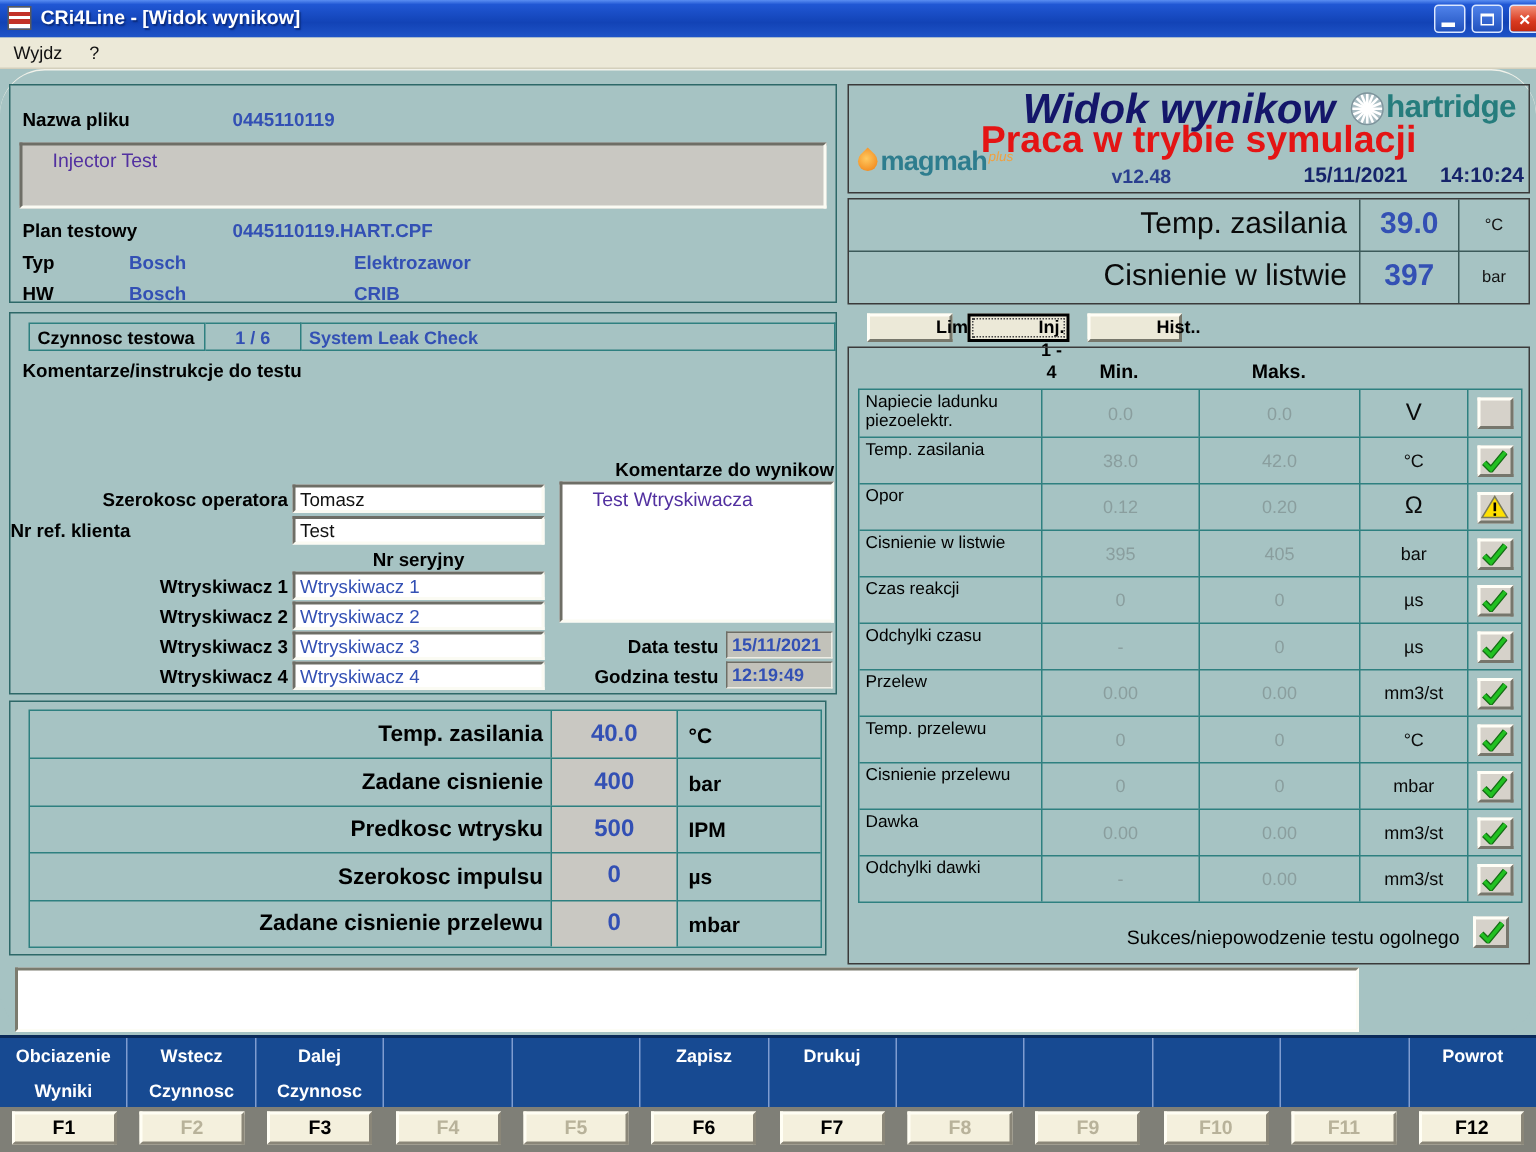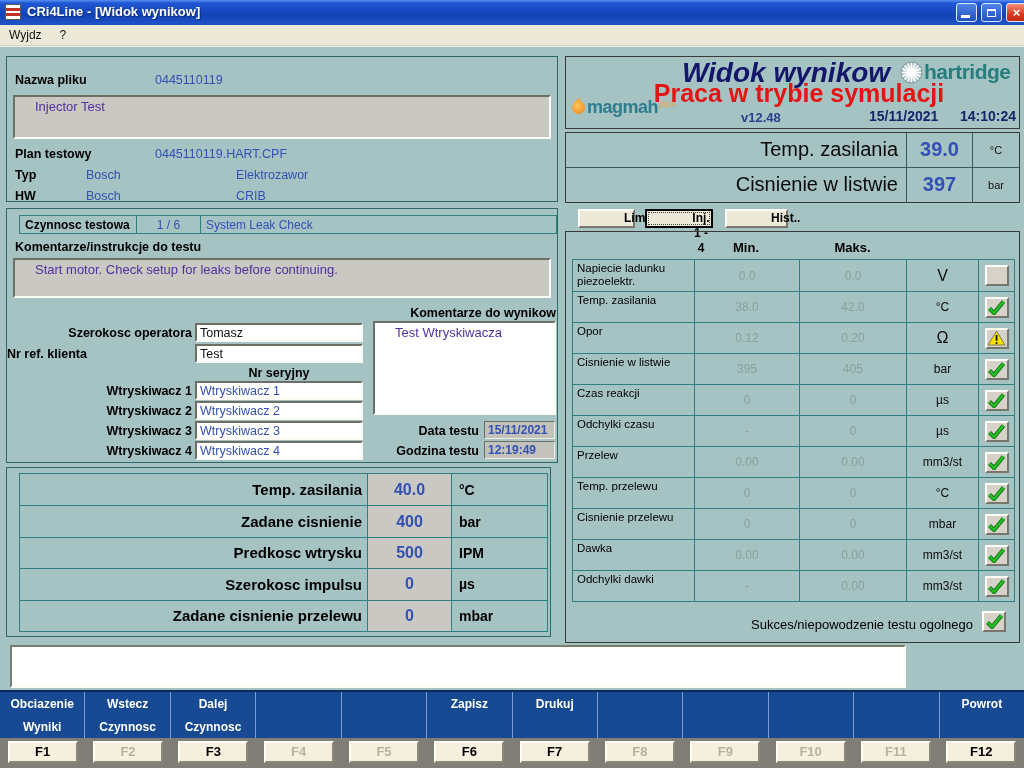--- a/index.html
+++ b/index.html
@@ -22,25 +22,25 @@
   .glyph-min { position:absolute; left:4px; bottom:3px; width:9px; height:3px; background:#fff; }
   .glyph-rest { position:absolute; left:5px; top:5px; width:9px; height:8px; border:1px solid #fff; border-top-width:2px; background:transparent; }
 
   
   .menubar { position:absolute; left:0; top:25px; width:1024px; height:21px; background:#ece9d8;
     border-bottom:1px solid #d4d0bc; font-size:12px; color:#111; }
   .menu-item { display:inline-block; padding:3px 9px; }
 
   
   .main { position:absolute; left:0; top:46px; width:1024px; height:644px; background:#a6c3c3;
-    border-top:1px solid #f2f2ea; }
+    border-top:1px solid #f2f2ea;border-radius:30px; }
 
   .panel { position:absolute; border:1px solid #2d6868; }
   .lbl { position:absolute; font-size:12.5px; font-weight:bold; color:#000; white-space:nowrap; }
-  .val-blue { color:#3350b4; font-weight:normal; }
+  .val-blue { color:#3350b4; font-weight:bold; }
   .txtarea { position:absolute; border:2px solid; border-color:#6e6e66 #fbfbf3 #fbfbf3 #6e6e66;
     font-family:"Liberation Sans",sans-serif; font-size:13px; color:#5230a0; padding:2px 20px;
     resize:none; overflow:hidden; }
   .txt-gray { background:#c9c8c2; }
   .txt-white { background:#fff; }
   .field { position:absolute; height:19px; background:#fff; border:2px solid; border-color:#6e6e66 #fbfbf3 #fbfbf3 #6e6e66;
     font-family:"Liberation Sans",sans-serif; font-size:12.5px; padding:0 3px; color:#111; }
   .field.blue { color:#3350b4; }
   .rofield { position:absolute; width:71px; height:18px; background:#c2c2ba; border:1px solid; border-color:#6e6e66 #eeeee6 #eeeee6 #6e6e66;
     font-size:12px; font-weight:bold; color:#3350b4; padding:1px 3px; }
@@ -154,21 +154,20 @@
     <span class="lbl val-blue" style="left:229px;top:132px;">CRIB</span>
   </div>
 
   <div class="panel" style="left:6px;top:161px;width:552px;height:255px;">
     <div class="step-row">
       <span class="step-cell" style="width:118px;font-weight:bold;">Czynnosc testowa</span>
       <span class="step-cell val-blue" style="width:64px;justify-content:center;border-left:none;"><span>1</span>&nbsp;<span>/</span>&nbsp;<span>6</span></span>
       <span class="step-cell val-blue" style="flex:1;border-left:none;">System Leak Check</span>
     </div>
     <span class="lbl" style="left:8px;top:31px;">Komentarze/instrukcje do testu</span>
-    <textarea class="txtarea txt-gray" style="left: 6px; top: 49px; width: 538px; height: 40px;" spellcheck="false">Start motor. Check setup for leaks before continuing.</textarea>
 
     <span class="lbl" style="left:366px;top:97px;width:183px;text-align:right;">Komentarze do wynikow</span>
     <textarea class="txtarea txt-white" style="left: 366px; top: 112px; width: 183px; height: 94px;" spellcheck="false">Test Wtryskiwacza</textarea>
 
     <span class="lbl" style="left:0;top:117px;width:185px;text-align:right;">Szerokosc operatora</span>
     <input class="field" style="left: 188px; top: 114px; width: 168px;" value="Tomasz">
     <span class="lbl" style="left:0;top:138px;width:185px;text-align:left;">Nr ref. klienta</span>
     <input class="field" style="left: 188px; top: 135px; width: 168px;" value="Test">
     <span class="lbl" style="left:188px;top:157px;width:168px;text-align:center;">Nr seryjny</span>
     <div id="injector-fields">

